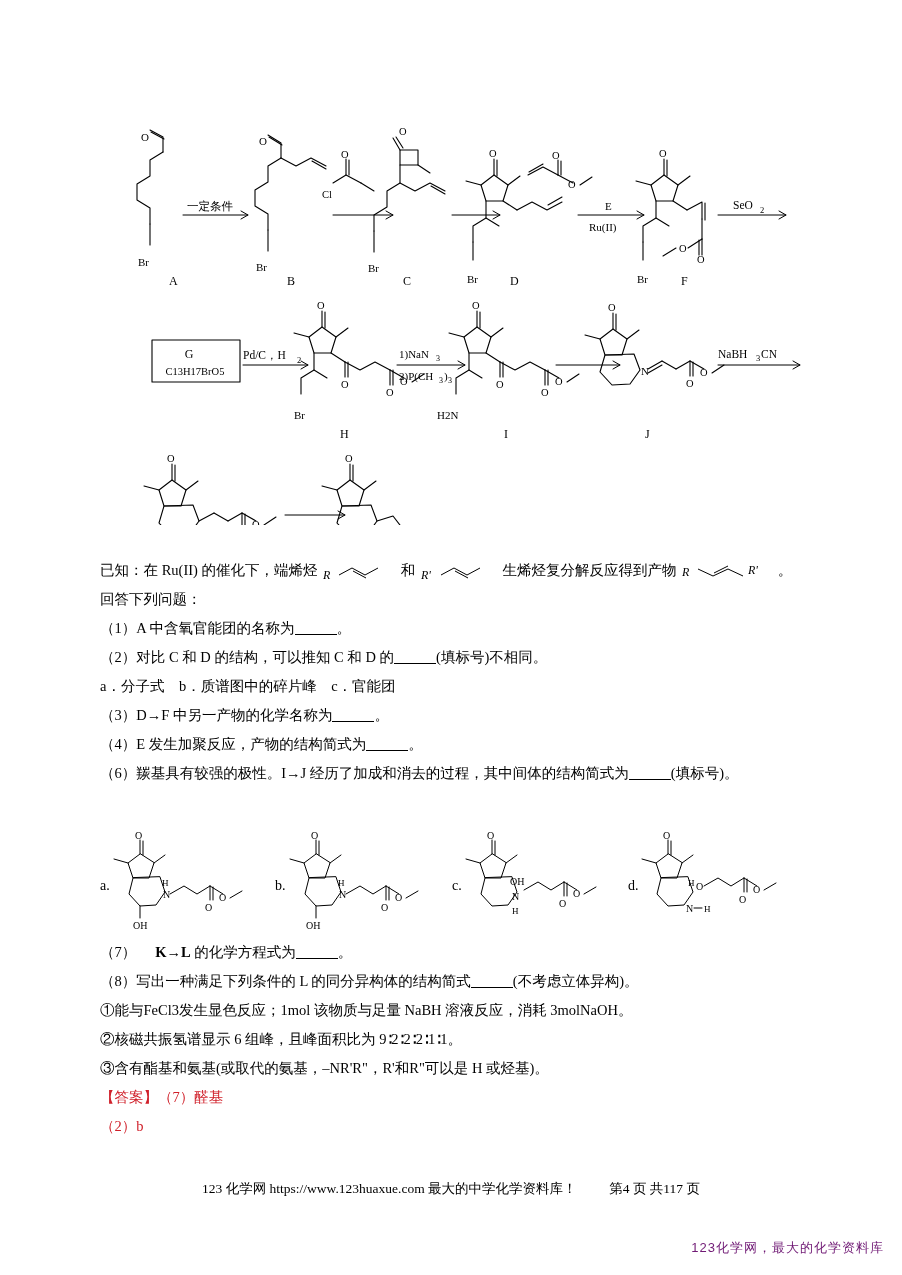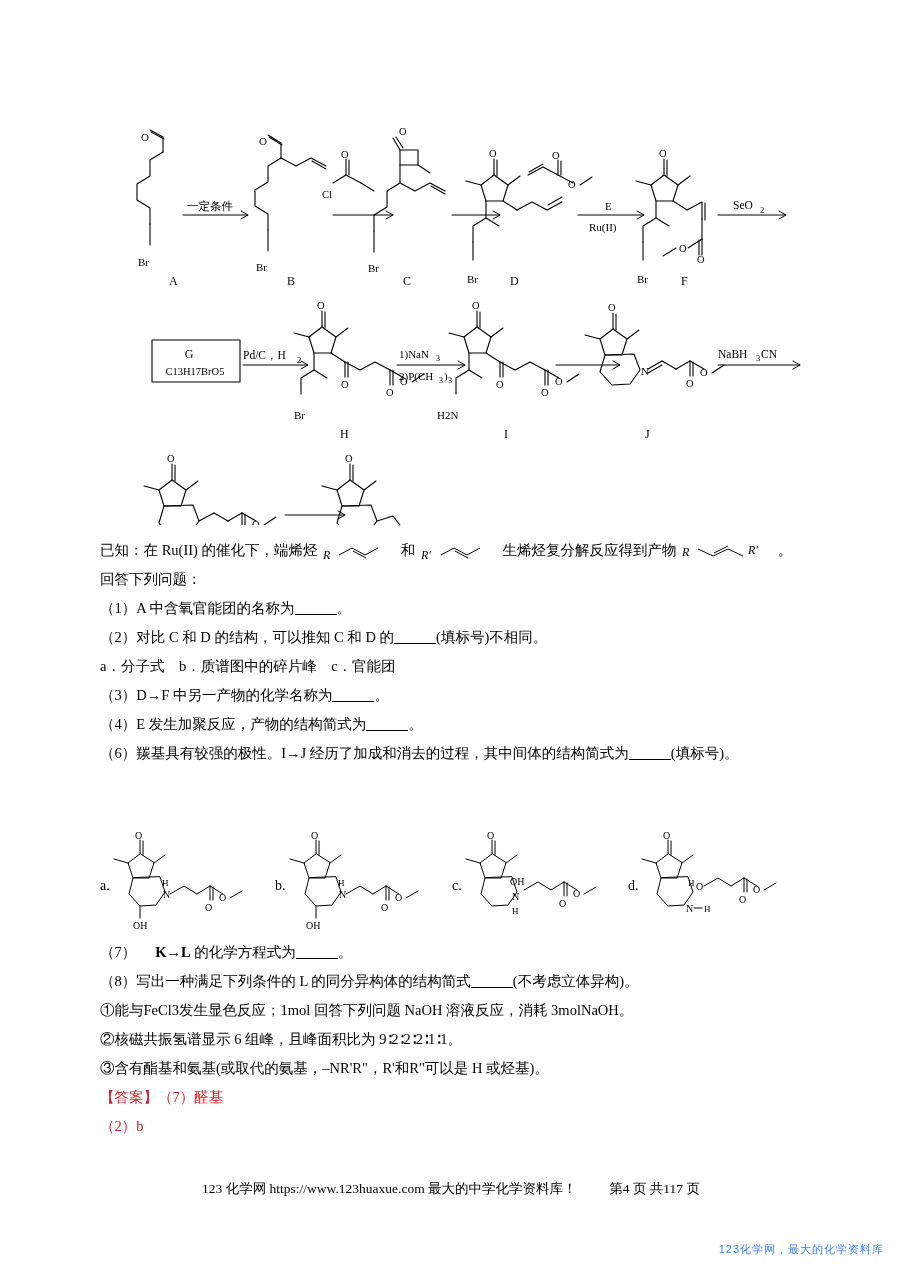--- a/index.html
+++ b/index.html
@@ -27,21 +27,21 @@
     top: 55px;
     width: 902px;
     height: 470px;
   }
   .scheme svg { display: block; }
 
   
   .body-text {
     position: absolute;
     left: 100px;
-    top: 536px;
+    top: 556px;
     width: 740px;
     font-size: 14.5px;
     line-height: 29px;
     font-family: "Liberation Serif", serif;
   }
   .body-text p {
     margin: 0;
     padding: 0;
     white-space: nowrap;
   }
@@ -79,22 +79,22 @@
     font-size: 13.5px;
     font-family: "Liberation Serif", serif;
   }
   .footer .sep { display: inline-block; width: 26px; }
 
   
   .watermark {
     position: absolute;
     right: 18px;
     bottom: 18px;
-    font-size: 11px;
-    color: #3b82f6;
+    font-size: 13px;
+    color: #701a75;
     font-family: "Liberation Sans", sans-serif;
     letter-spacing: 1px;
   }
 </style>
 </head>
 <body>
 
 <div class="page">
 
   <div class="scheme">
@@ -502,21 +502,21 @@
     </svg>
   </div>
 
   <div class="body-text" style="top: 938px;">
     <p>
       <span>（7）</span><span class="bold">K→L</span><span> 的化学方程式为</span><span class="blank"></span><span>。</span>
     </p>
     <p>
       <span>（8）</span><span>写出一种满足下列条件的 L 的同分异构体的结构简式</span><span class="blank"></span><span>(不考虑立体异构)。</span>
     </p>
-    <p>①能与FeCl3发生显色反应；1mol 回答下列问题 NaOH 溶液反应，消耗 3molNaOH。</p>
+    <p>①能与FeCl3发生显色反应；1mol 该物质与足量 NaBH 溶液反应，消耗 3molNaOH。</p>
     <p>②核磁共振氢谱显示 6 组峰，且峰面积比为 9∶2∶2∶2∶1∶1。</p>
     <p>③含有酯基和氨基(或取代的氨基，–NR'R"，R'和R"可以是 H 或烃基)。</p>
     <p class="ans">
       <span>【答案】</span><span>（7）醛基</span>
     </p>
     <p class="ans">（2）b</p>
   </div>
 
   <div class="footer">
     <span>123 化学网 https://www.123huaxue.com 最大的中学化学资料库！</span>

